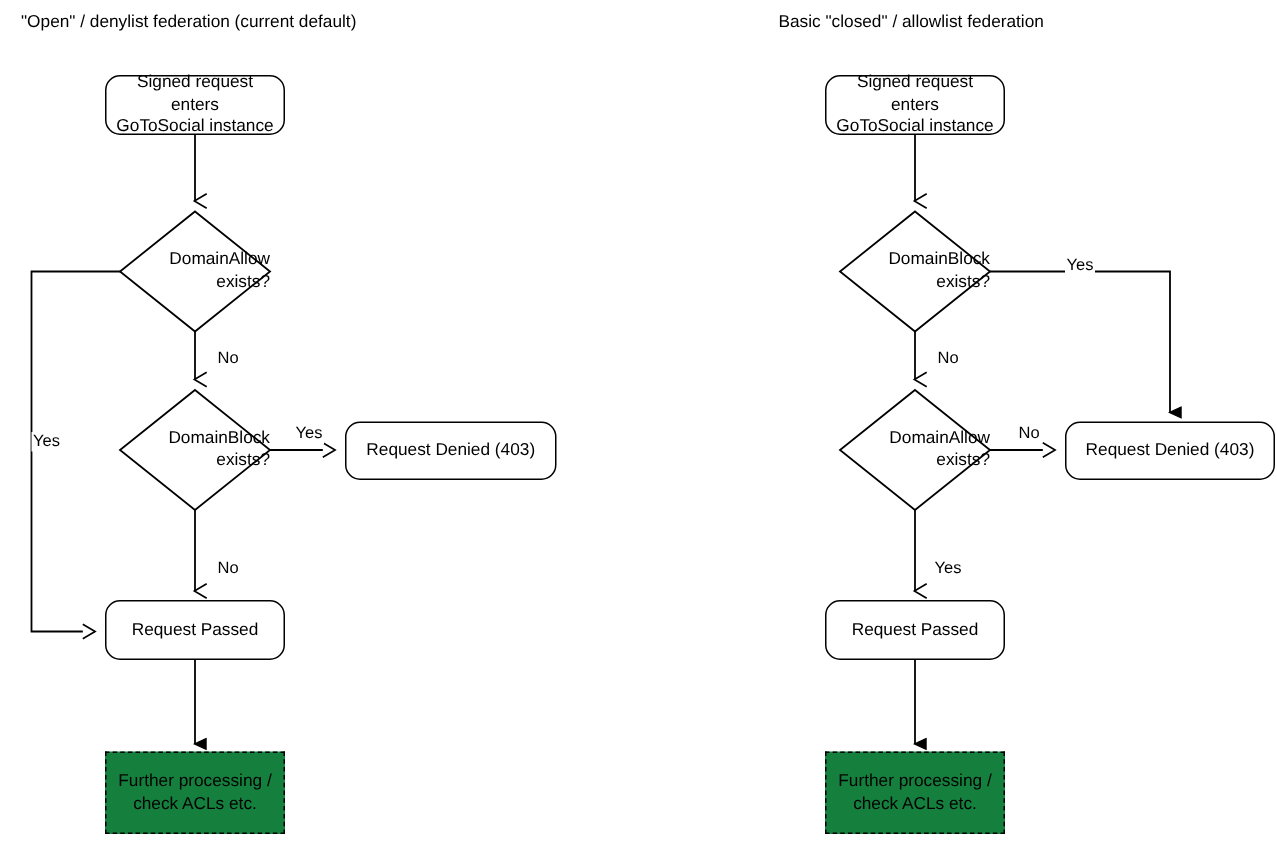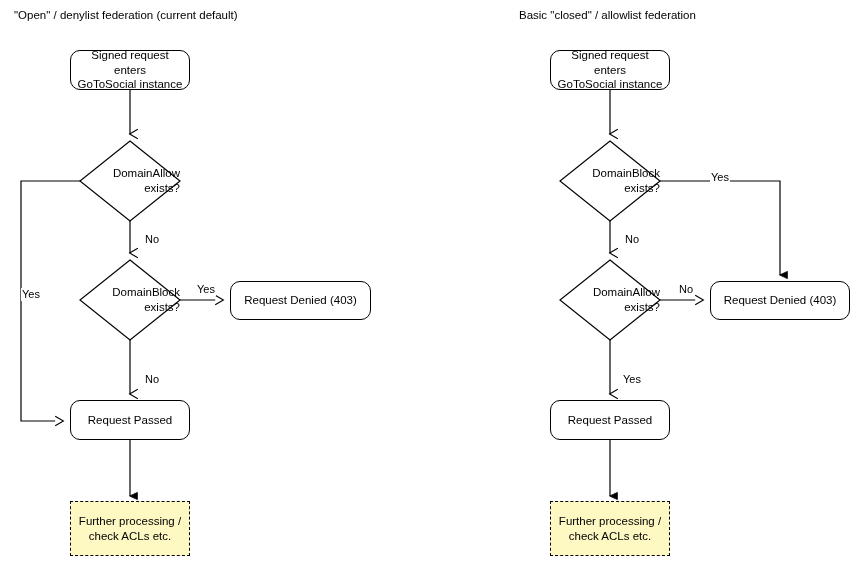--- a/index.html
+++ b/index.html
@@ -43,21 +43,21 @@
     line-height: 14.5px;
     color: #000000;
   }
   .node.rounded {
     border: 1.2px solid #000000;
     border-radius: 10px;
     background: #ffffff;
   }
   .node.dashed {
     border: 1.4px dashed #000000;
-    background: #fef9c3;
+    background: #15803d;
     border-radius: 0;
   }
   .node .node-label {
     padding: 0 4px;
     white-space: pre-line;
   }
   .diamond-label {
     position: absolute;
     text-align: right;
     font-size: 11.5px;

